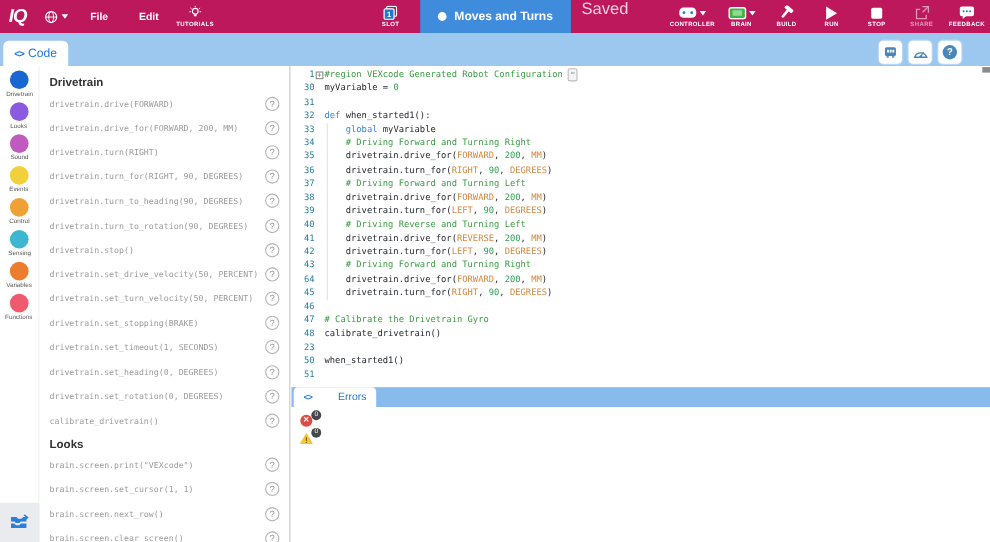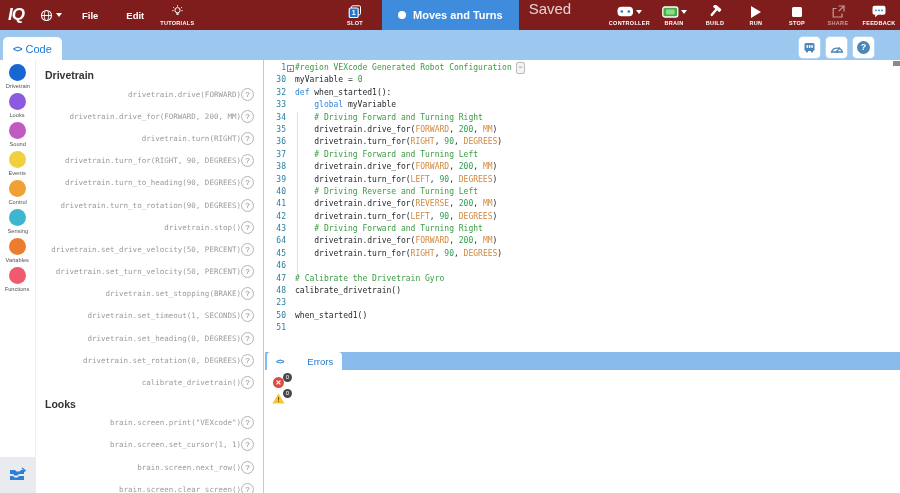--- a/index.html
+++ b/index.html
@@ -1,21 +1,21 @@
 <!DOCTYPE html>
 <html><head>
 <meta charset="utf-8">
 <style>
   * { margin:0; padding:0; box-sizing:border-box; }
   html,body { width:900px; height:493px; overflow:hidden; }
   body { font-family:"Liberation Sans", sans-serif; background:#fff; }
   #app { position:relative; width:900px; height:493px; background:#fff; }
 
   
-  .topbar { position:absolute; left:0; top:0; width:900px; height:30px; background:#7f1d1d; display:flex; align-items:center; color:#fff; }
+  .topbar { position:absolute; left:0; top:0; width:900px; height:30px; background:#be185d; display:flex; align-items:center; color:#fff; }
   .logo { font-size:17px; font-weight:900; font-style:italic; letter-spacing:-1px; padding:0 10px 0 8px; }
   .menu-item { font-size:9.5px; font-weight:600; padding:0 14px; cursor:default; }
   .globe-wrap { display:flex; align-items:center; gap:3px; padding:0 6px; }
   .caret { width:0; height:0; border-left:3.5px solid transparent; border-right:3.5px solid transparent; border-top:4px solid #fff; }
   .tb-item { display:flex; flex-direction:column; align-items:center; justify-content:center; min-width:34px; height:30px; }
   .tb-icon-row { height:15px; display:flex; align-items:center; gap:2px; }
   .tb-label { font-size:5.5px; font-weight:bold; letter-spacing:.3px; margin-top:1px; white-space:nowrap; }
   .center-group { position:absolute; left:338px; top:0; height:40px; display:flex; align-items:flex-start; gap:10px; }
   .project-pill { height:30px; background:#3f8cdc; display:flex; align-items:center; gap:7px; padding:0 16px; }
   .project-name { font-size:11px; font-weight:bold; white-space:nowrap; }
@@ -36,21 +36,21 @@
   
   .rail { position:absolute; left:0; top:60px; width:36px; height:433px; background:#fff; border-right:1px solid #eeeeee; padding-top:4px; }
   .rail-item { height:29px; display:flex; flex-direction:column; align-items:center; }
   .rail-dot { width:17px; height:17px; border-radius:50%; }
   .rail-label { font-size:6px; color:#555; margin-top:2px; white-space:nowrap; transform:scale(.95); }
   .blocks-toggle { position:absolute; left:0; bottom:0; width:36px; height:36px; background:#e9ebee; display:flex; align-items:center; justify-content:center; }
 
   
   .palette { position:absolute; left:36px; top:60px; width:228px; height:433px; background:#fff; border-right:1px solid #c9c9c9; padding-top:5px; overflow:hidden; }
   .pal-title { font-size:10.5px; font-weight:bold; color:#333; height:16px; line-height:16px; padding-left:9px; margin-top:2px; }
-  .pal-row { height:22.2px; display:flex; align-items:center; justify-content:flex-end; padding:0 9px; }
+  .pal-row { height:22.2px; display:flex; align-items:center; justify-content:space-between; padding:0 9px; }
   .pal-cmd { font-family:"DejaVu Sans Mono", monospace; font-size:7.5px; color:#9b9b9b; white-space:nowrap; overflow:hidden; }
   .pal-help { width:13px; height:13px; border-radius:50%; border:1px solid #b4b4b4; background:#fdfdfd; color:#8a8a8a; font-size:8px; line-height:11px; text-align:center; flex:0 0 13px; font-family:"Liberation Sans", sans-serif; }
 
   
   .editor { position:absolute; left:265px; top:60px; width:635px; height:292px; background:#fff; overflow:hidden; }
   .ed-lines { position:absolute; left:0; top:2px; width:100%; }
   .line { display:flex; height:12.4px; line-height:12.4px; font-family:"DejaVu Sans Mono", monospace; font-size:8px; }
   .ln { width:21px; text-align:right; color:#2a7f9e; flex:0 0 21px; }
   .foldcol { width:9px; flex:0 0 9px; display:flex; align-items:center; justify-content:center; }
   .fold-box { width:7px; height:7px; border:1px solid #8a8a8a; color:#555; font-size:6px; line-height:5px; text-align:center; background:#fff; }
@@ -386,20 +386,25 @@
           </span>
           <span class="codetext"><span class="sg-c">#region VEXcode Generated Robot Configuration</span></span>
           <span class="ellipsis-box">⋯</span>
         </div>
         <div class="line">
           <span class="ln">30</span>
           <span class="foldcol"></span>
           <span class="codetext"><span class="sg-p">myVariable = </span><span class="sg-n">0</span></span>
         </div>
         <div class="line">
+          <span class="ln">31</span>
+          <span class="foldcol"></span>
+          <span class="codetext"></span>
+        </div>
+        <div class="line">
           <span class="ln">32</span>
           <span class="foldcol"></span>
           <span class="codetext"><span class="sg-k">def</span><span class="sg-p"> when_started1():</span></span>
         </div>
         <div class="line">
           <span class="ln">33</span>
           <span class="foldcol"></span>
           <span class="codetext"><span class="sg-p">    </span><span class="sg-k">global</span><span class="sg-p"> myVariable</span></span>
         </div>
         <div class="line">

